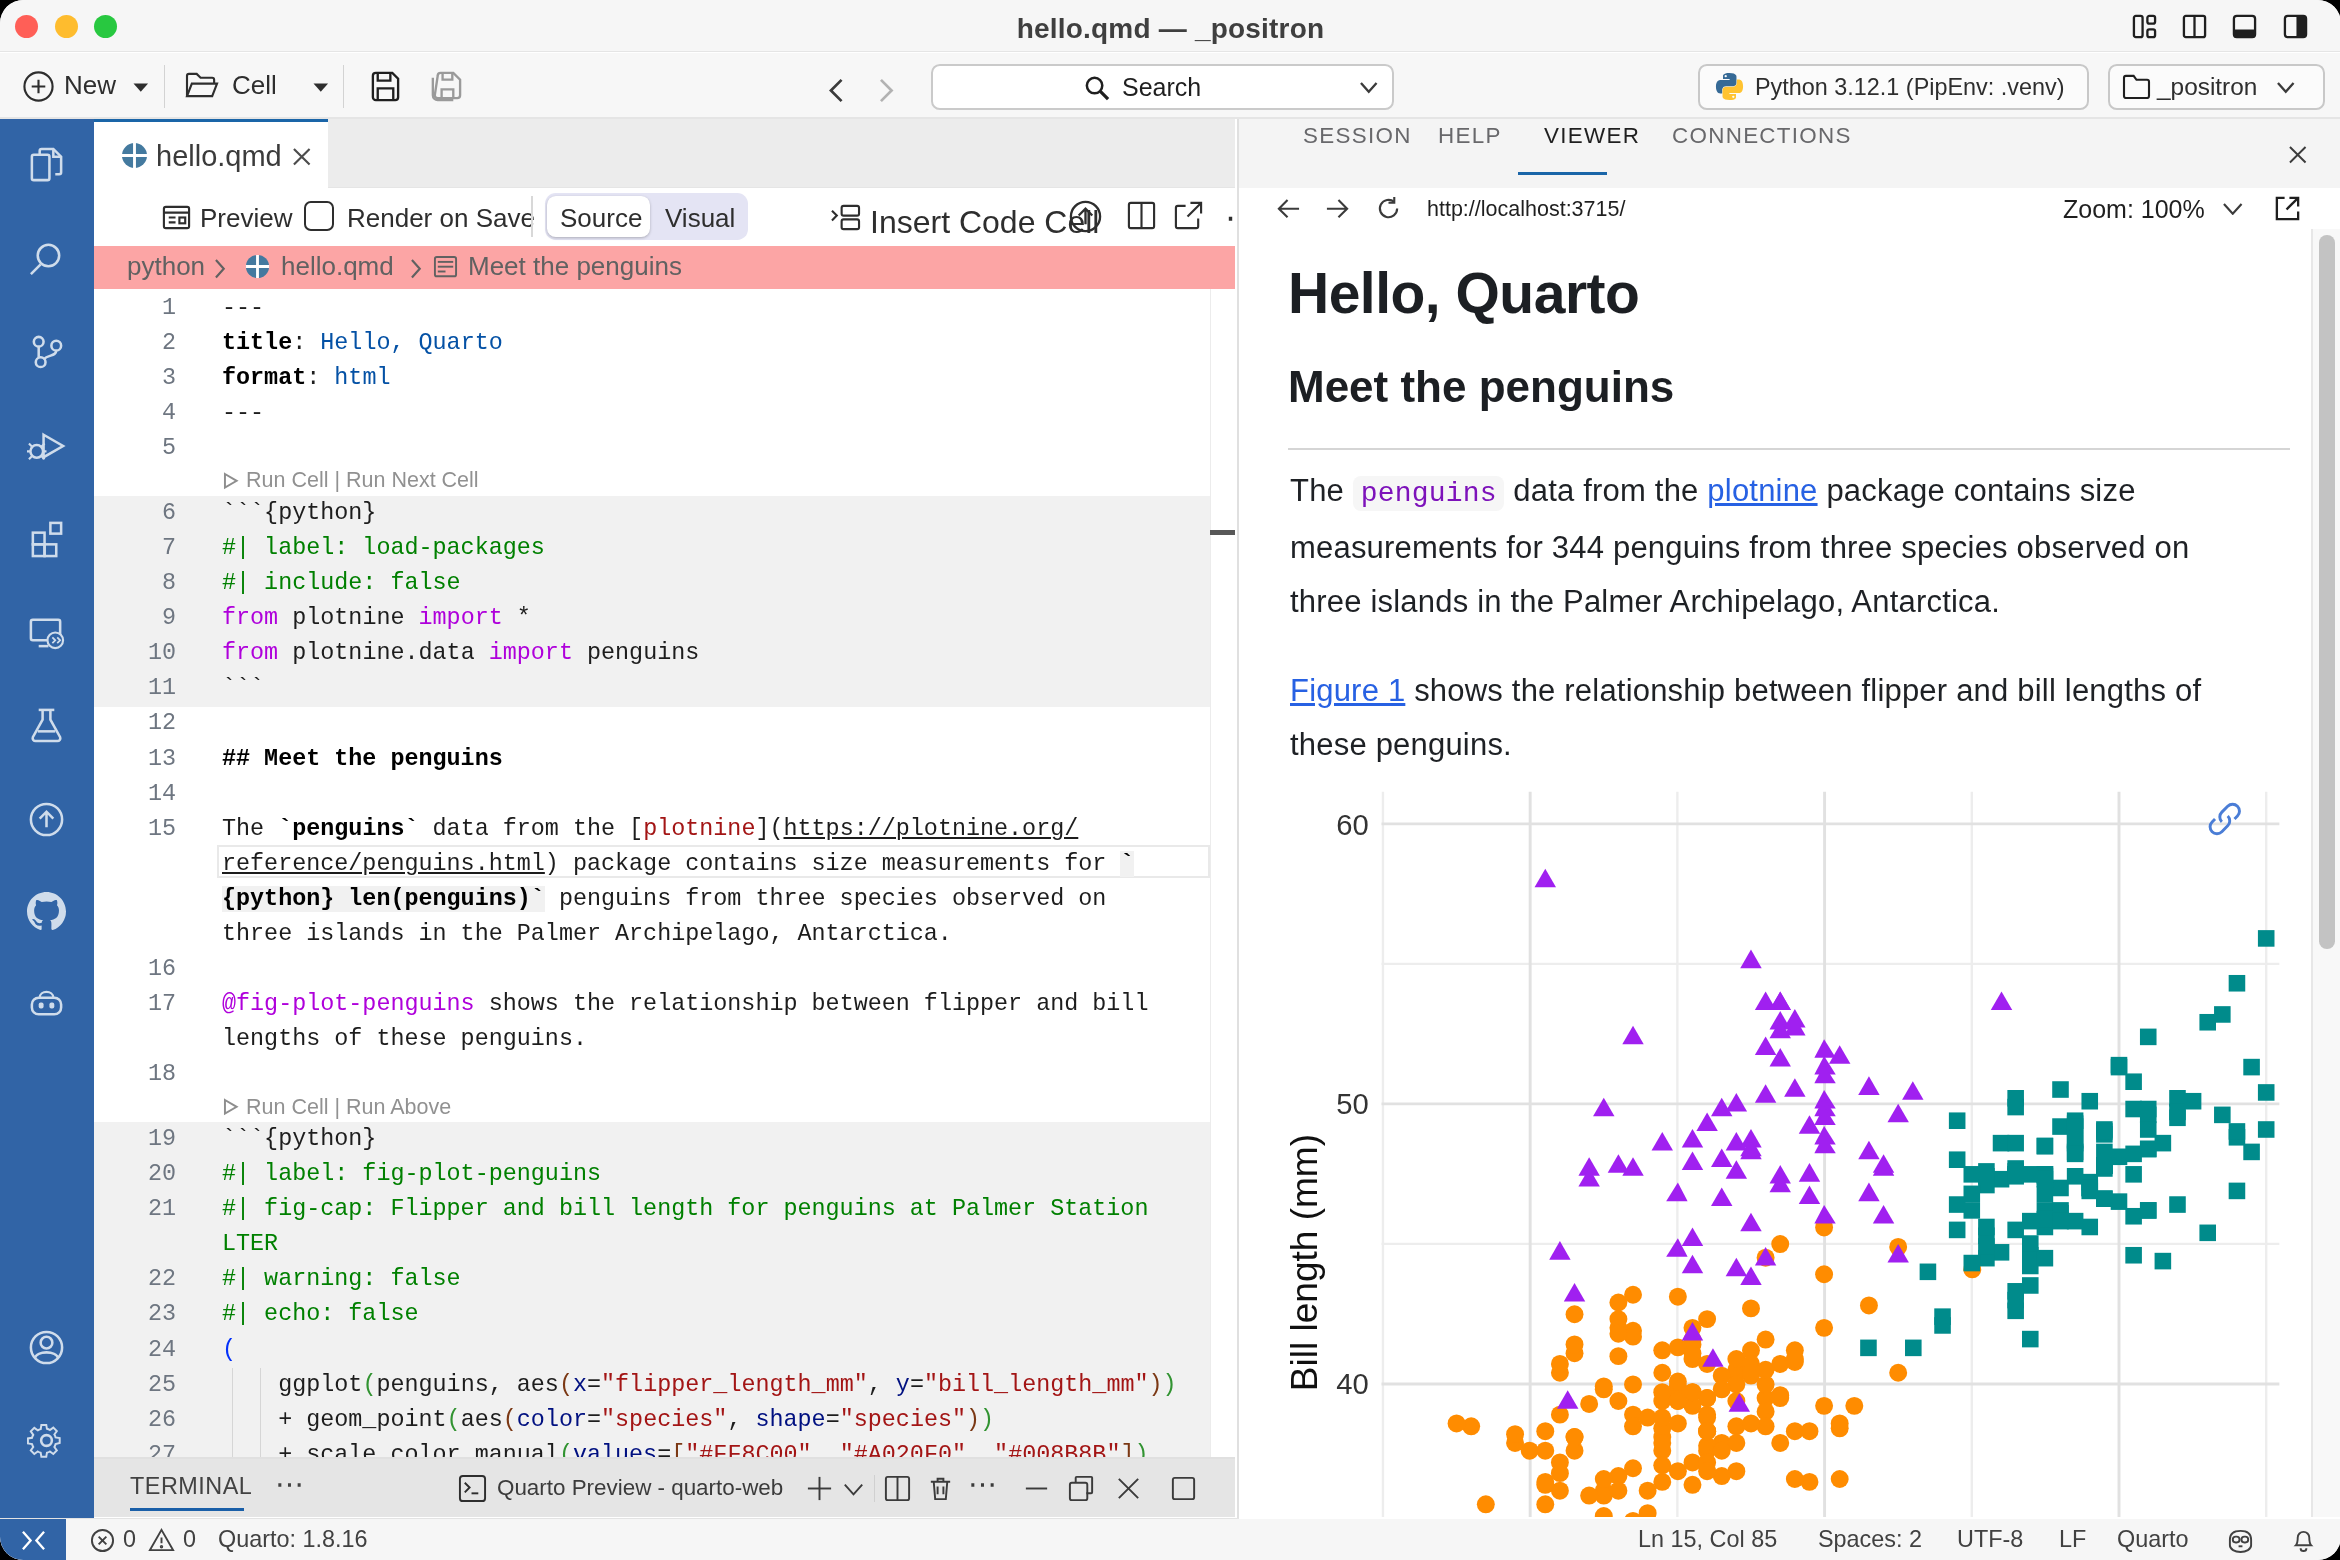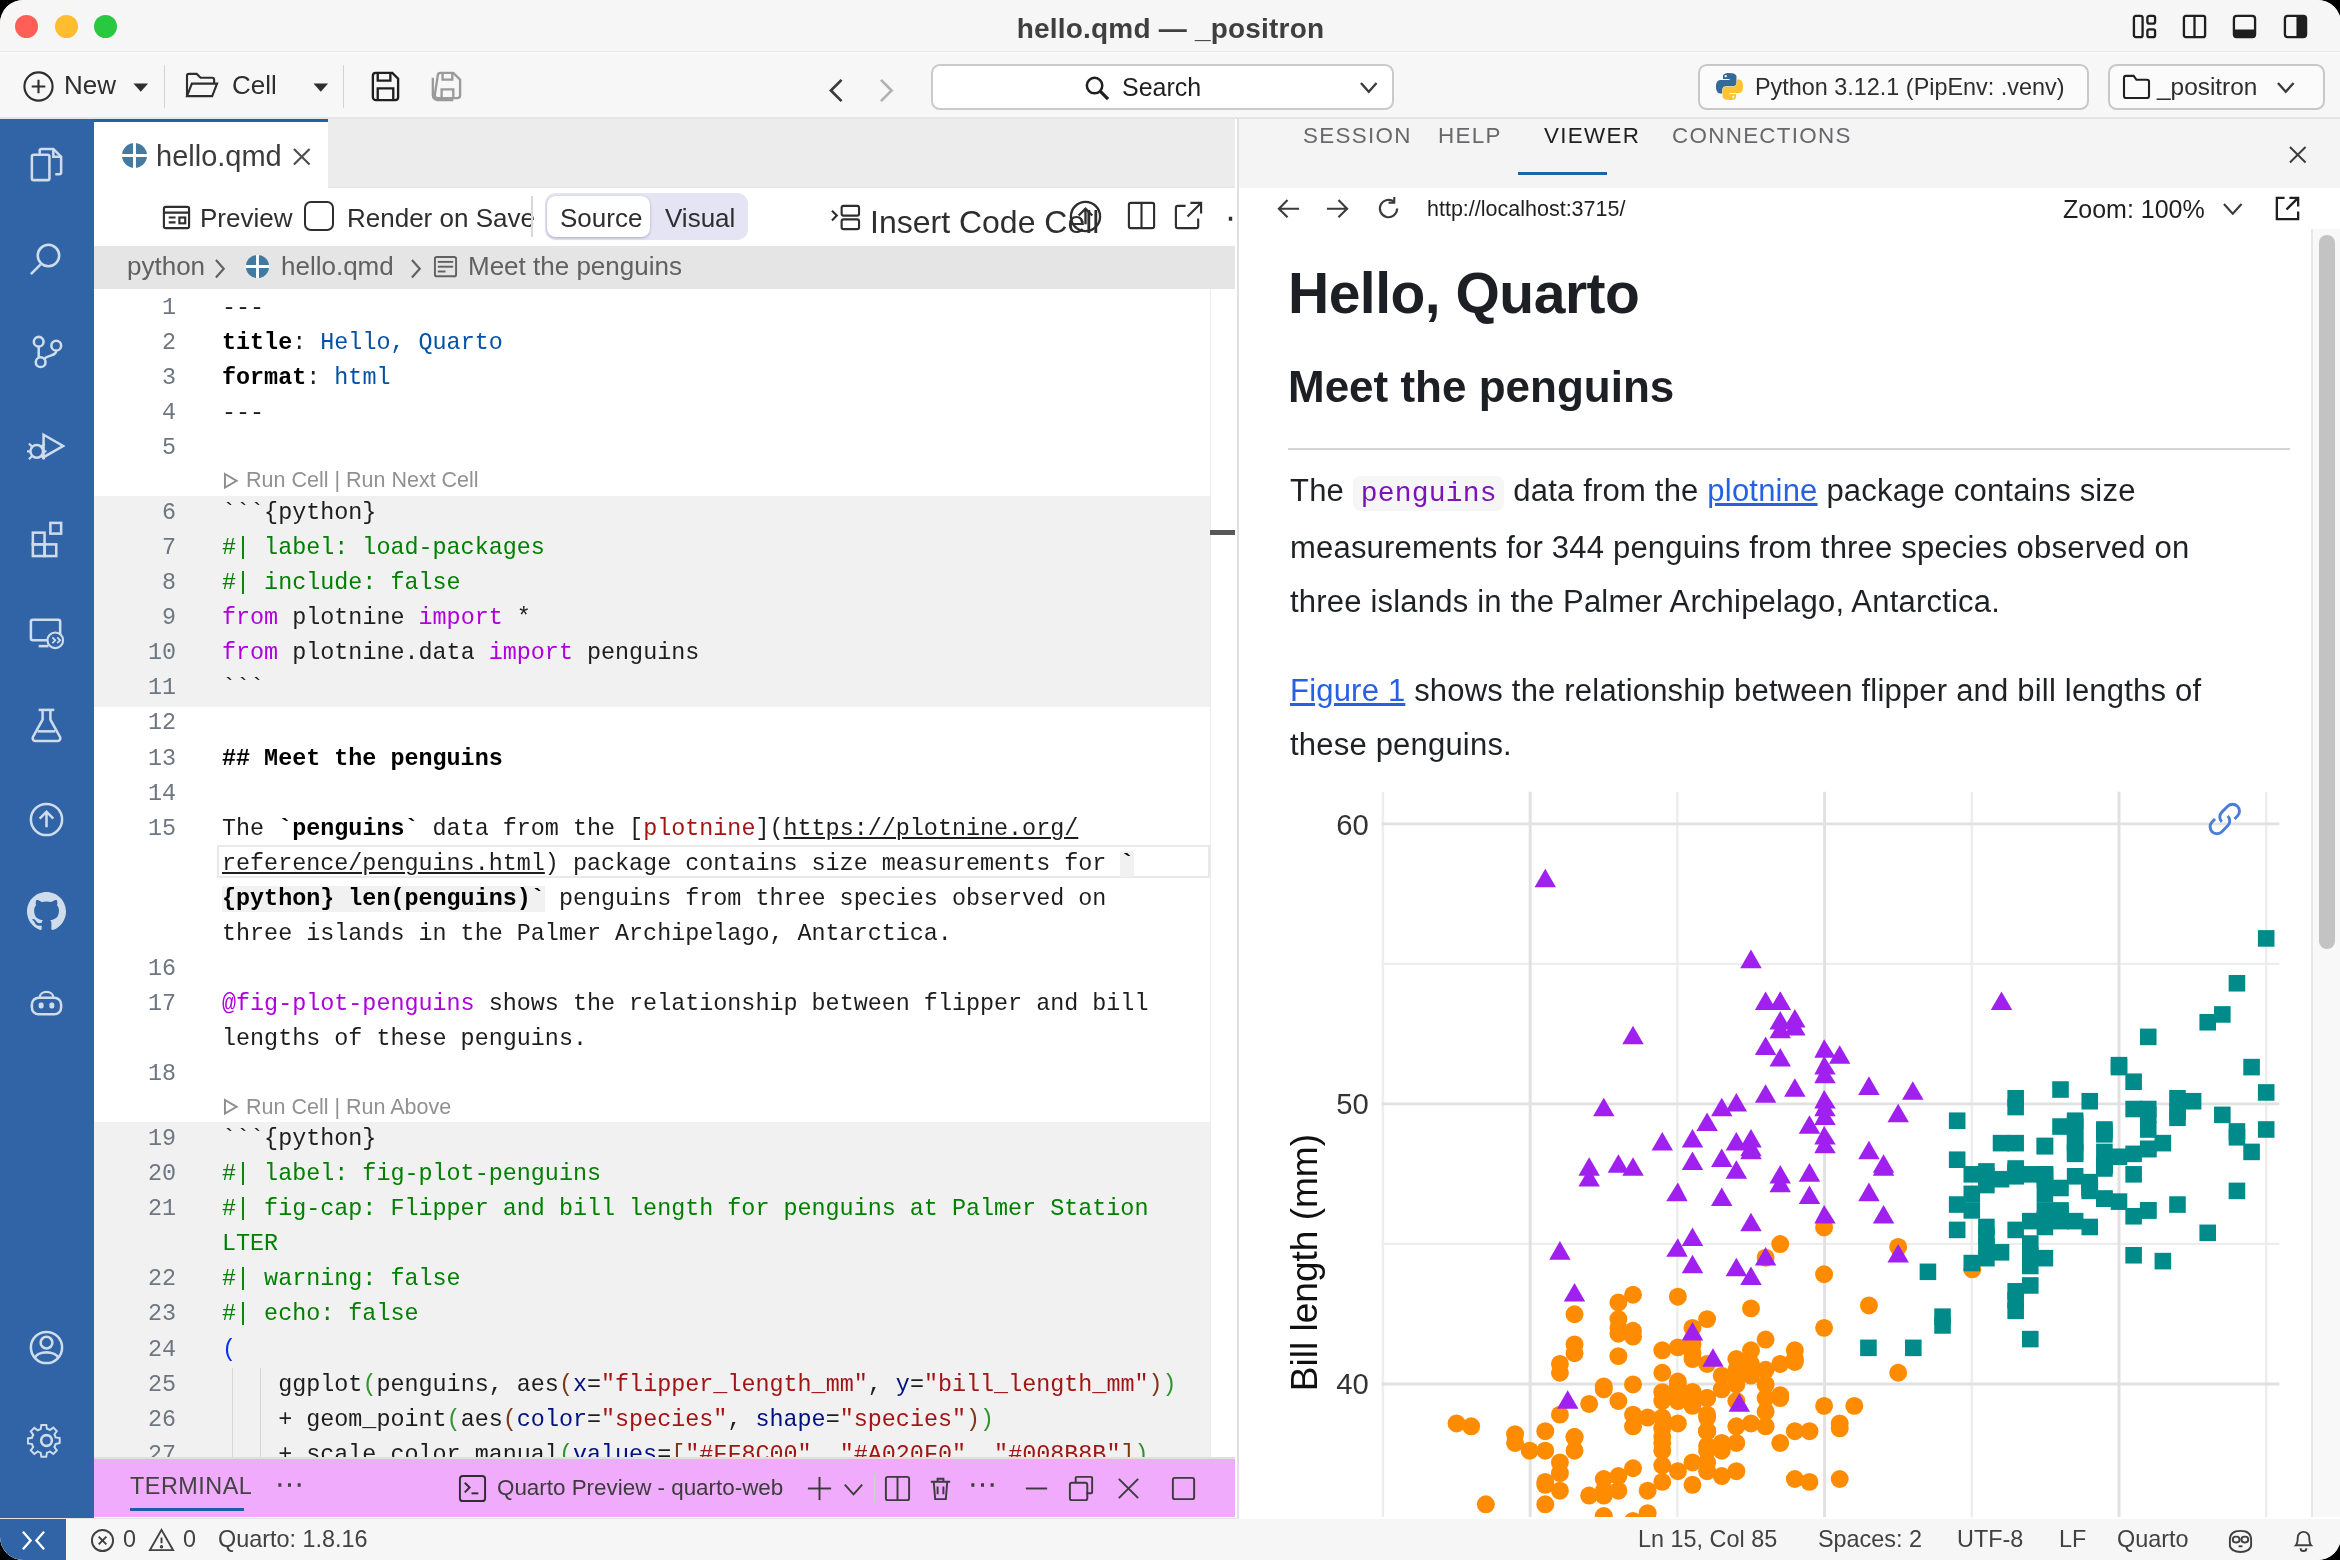--- a/index.html
+++ b/index.html
@@ -14,33 +14,33 @@
 #wtitle { width:100%; text-align:center; top:12.7px; font-size:28px; font-weight:bold; color:#3f3f3f; letter-spacing:0.2px;}
 .tbtxt { font-size:26px; color:#2e2e2e; }
 
 #actbar { left:0; top:119px; width:94px; height:1401px; background:#3164a6; }
 
 #tabbar { left:94px; top:119px; width:1141px; height:69px; background:#ececec; border-bottom:1px solid #e5e5e5; }
 #tab1 { left:0; top:0; width:234px; height:69px; background:#fff; border-top:3.9px solid #1a65a8; }
 #tabname { left:62px; top:17.6px; font-size:29px; color:#3b3b3b; }
 
 #edtb { left:94px; top:188px; width:1141px; height:58px; background:#fff;margin-left:38px; }
-#crumbs { left:94px; top:246px; width:1141px; height:43px; background:#e5e5e5; }
+#crumbs { left:94px; top:246px; width:1141px; height:43px; background:#fca5a5; }
 #code { left:94px; top:289px; width:1141px; height:1168px; background:#fff; overflow:hidden; }
 .ln { position:absolute; width:82px; text-align:right; font-family:"Liberation Mono",monospace; font-size:23.4px; line-height:35px; color:#6e7681; }
 .cl { position:absolute; left:128px; font-family:"Liberation Mono",monospace; font-size:23.4px; line-height:35px; white-space:pre; color:#1d1d1d; }
 .lens { position:absolute; left:128px; font-size:21.5px; line-height:29px; color:#919191; }
 .cellbg { position:absolute; left:0; background:#f1f1f1; width:1116px; }
 .mar { color:#000000;font-weight:bold; } .red { color:#a31515; } .grn { color:#008000; }
 .pur { color:#af00db; } .blu { color:#0451a5; } .nvy { color:#001080; }
 .pg { color:#319331; } .pb { color:#0431fa; } .pbr { color:#7b3814; }
 .und { text-decoration:underline; }
 .icbg { background:#f1f1f1; }
 
-#termbar { left:94px; top:1457px; width:1141px; height:60px; background:#f0abfc; border-top:2px solid #e0e0e0; }
+#termbar { left:94px; top:1457px; width:1141px; height:60px; background:#e5e5e5; border-top:2px solid #e0e0e0; }
 
 #statusbar { left:0; top:1518px; width:2341px; height:42px; background:#f6f6f6; border-top:1px solid #e3e3e3; font-size:23.4px; color:#414141; }
 
 #rpanel { left:1237px; top:119px; width:1104px; height:1399px; background:#f4f4f4; border-left:2px solid #e0e0e0; }
 #rtabs { position:absolute; left:0; top:0; width:1102px; height:69px; font-size:22.4px; color:#68686b; letter-spacing:1.3px; }
 .rtab { position:absolute; top:4px;margin-left:20px; }
 #rnav { position:absolute; left:0; top:69px; width:1102px; height:57px; background:#fff; }
 #rcontent { position:absolute; left:0; top:126px; width:1102px; height:1274px; background:#fff; }
 .vtxt { position:absolute; font-size:31px; line-height:54px; color:#1e2125; letter-spacing:0.2px; }
 .link { color:#2761e3; text-decoration:underline; }

